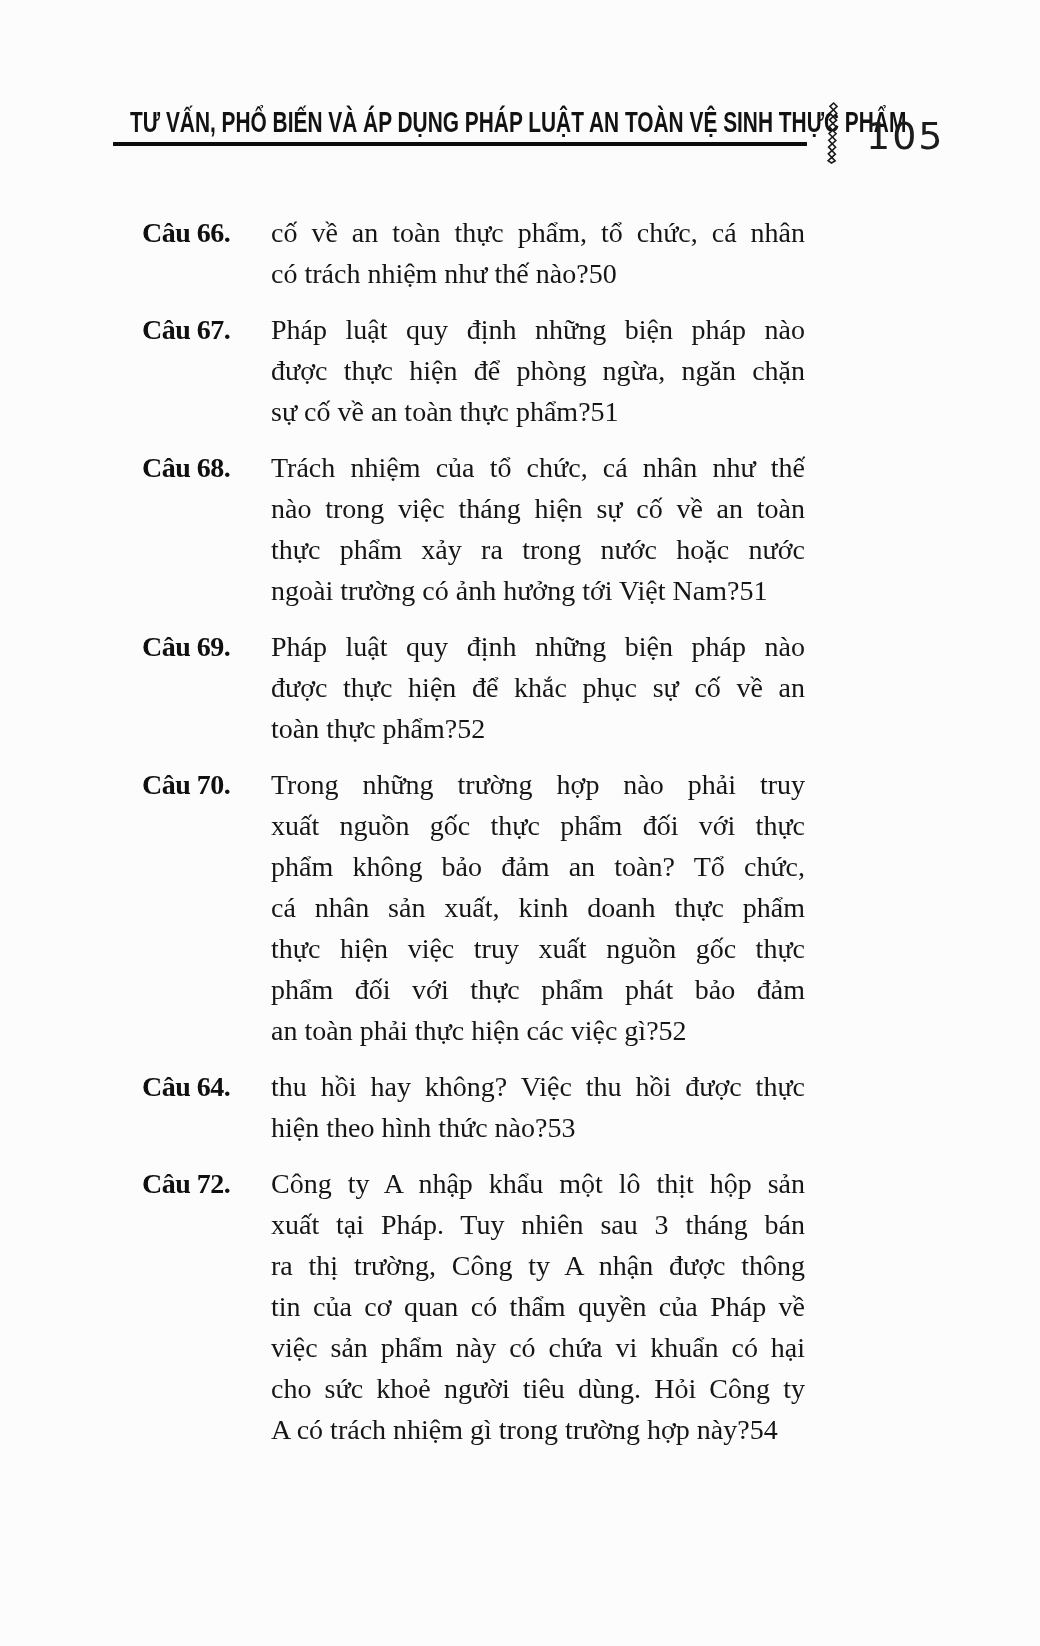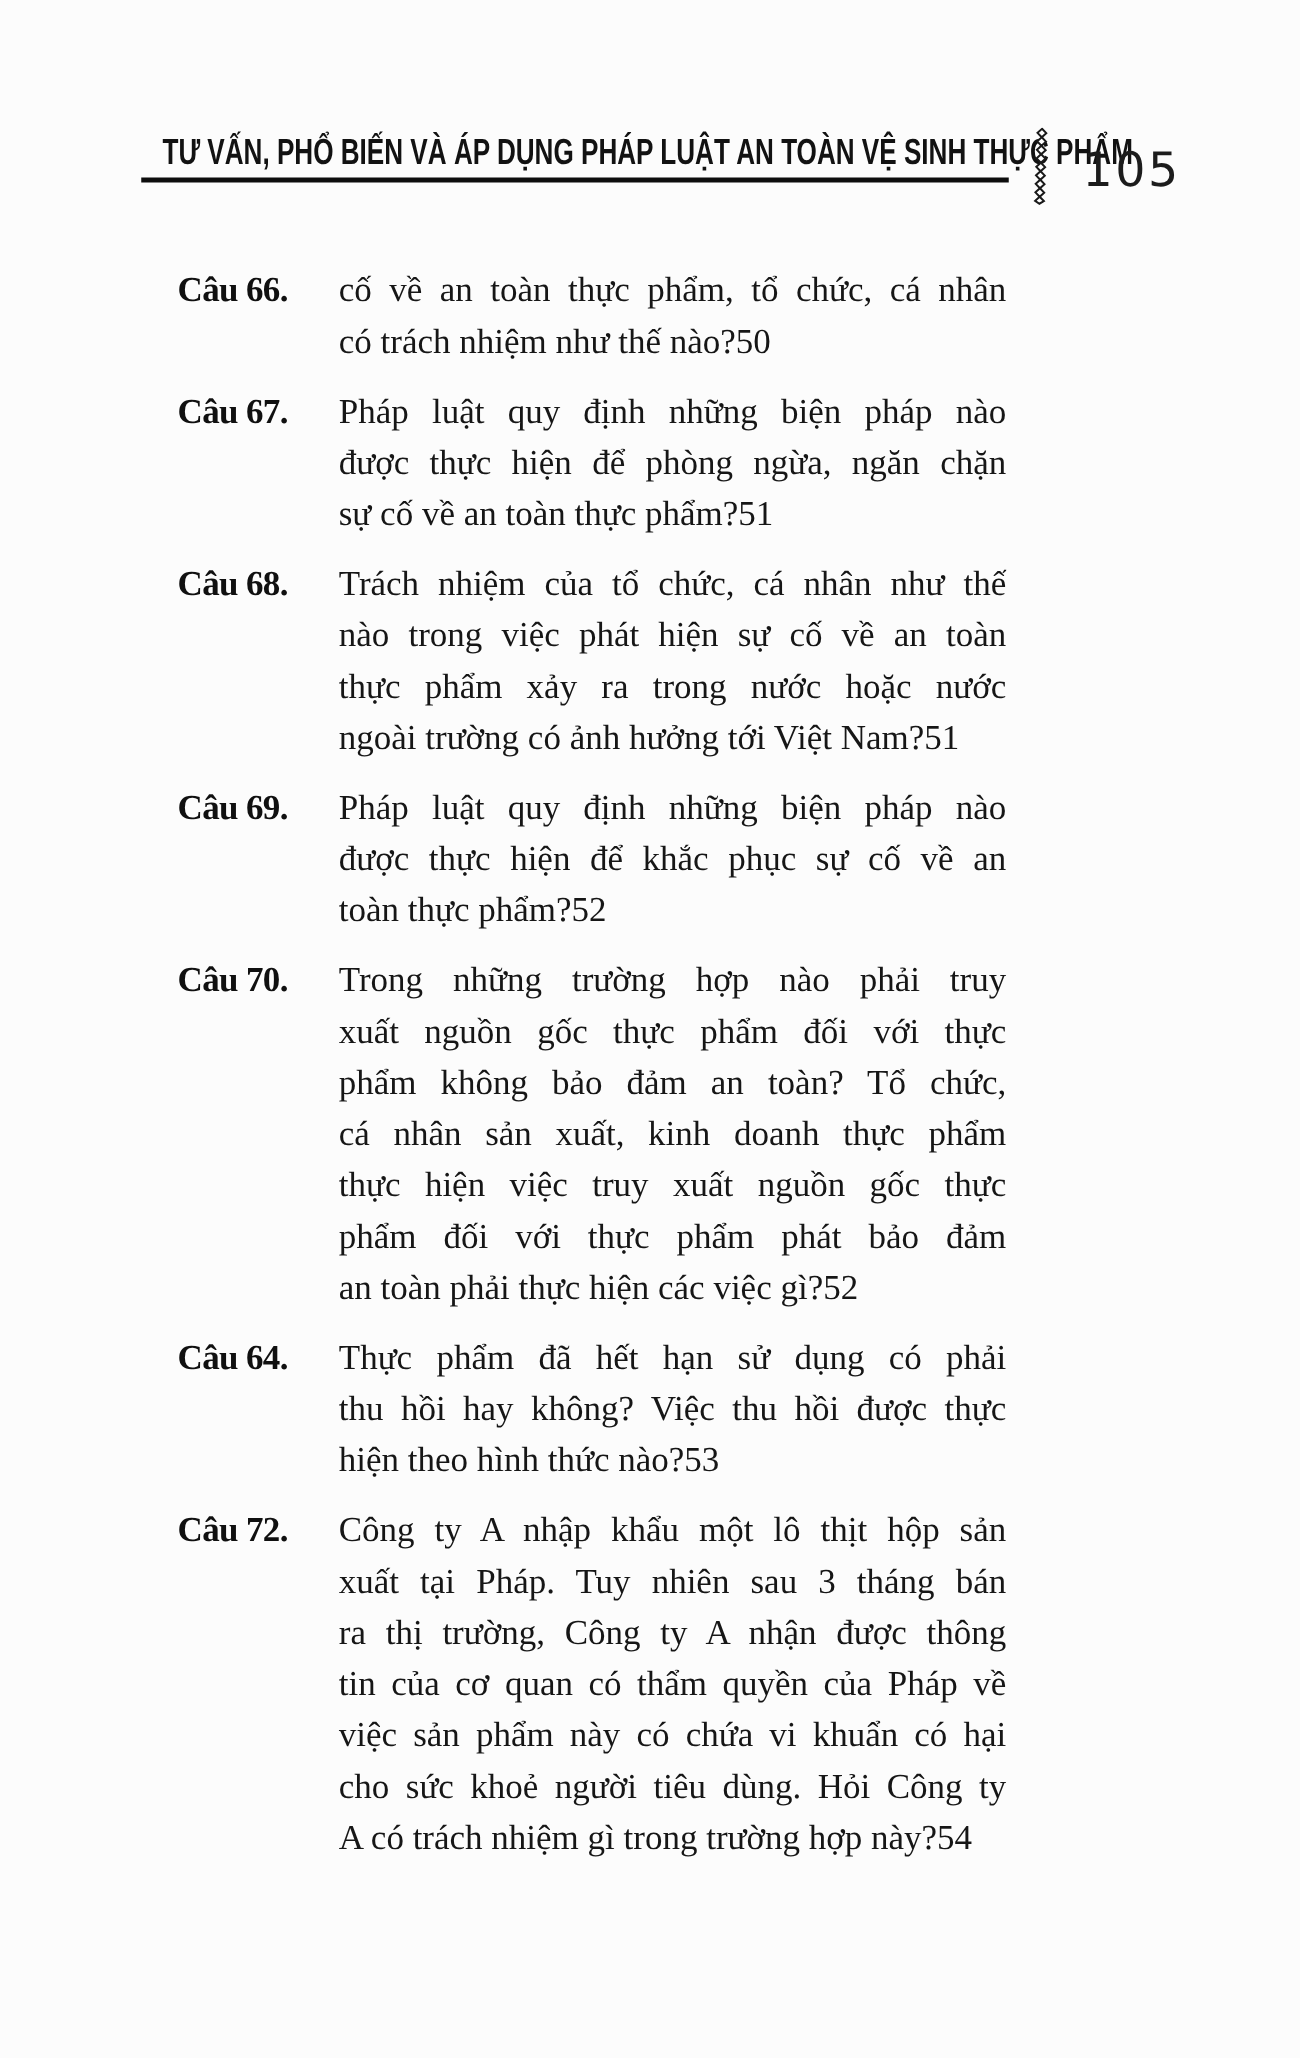--- a/index.html
+++ b/index.html
@@ -160,21 +160,21 @@
           <span class="qtext">sự cố về an toàn thực phẩm?</span>
           <span class="page-num">51</span>
         </div>
       </div>
   </div>
 
   <div class="entry">
     <div class="entry-label">Câu 68.</div>
     <div class="entry-body">
         <div class="line">Trách nhiệm của tổ chức, cá nhân như thế</div>
-        <div class="line">nào trong việc phát hiện sự cố về an toàn</div>
+        <div class="line">nào trong việc tháng hiện sự cố về an toàn</div>
         <div class="line">thực phẩm xảy ra trong nước hoặc nước</div>
         <div class="final-row">
           <span class="qtext">ngoài trường có ảnh hưởng tới Việt Nam?</span>
           <span class="page-num">51</span>
         </div>
       </div>
   </div>
 
   <div class="entry">
     <div class="entry-label">Câu 69.</div>
@@ -200,21 +200,20 @@
         <div class="final-row">
           <span class="qtext">an toàn phải thực hiện các việc gì?</span>
           <span class="page-num">52</span>
         </div>
       </div>
   </div>
 
   <div class="entry">
     <div class="entry-label">Câu 64.</div>
     <div class="entry-body">
-        <div class="line">Thực phẩm đã hết hạn sử dụng có phải</div>
         <div class="line">thu hồi hay không? Việc thu hồi được thực</div>
         <div class="final-row">
           <span class="qtext">hiện theo hình thức nào?</span>
           <span class="page-num">53</span>
         </div>
       </div>
   </div>
 
   <div class="entry">
     <div class="entry-label">Câu 72.</div>

